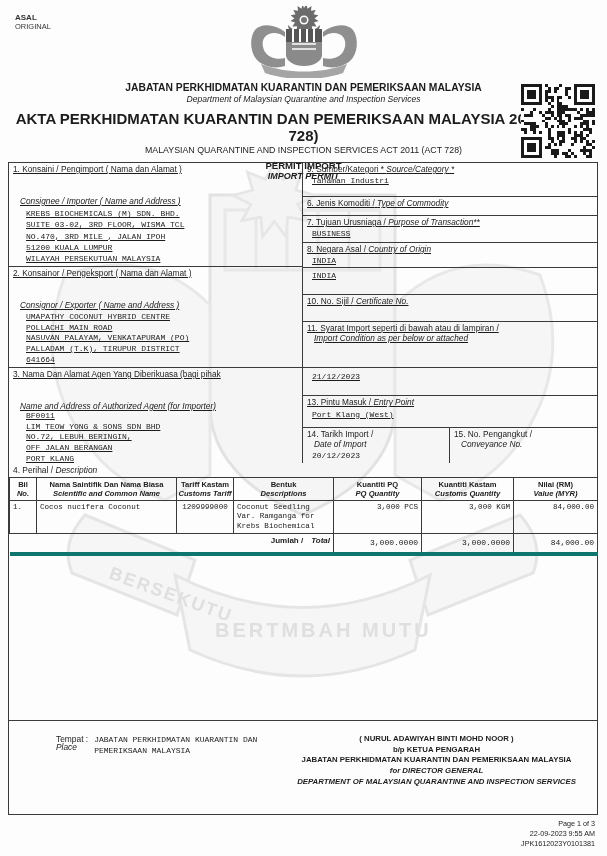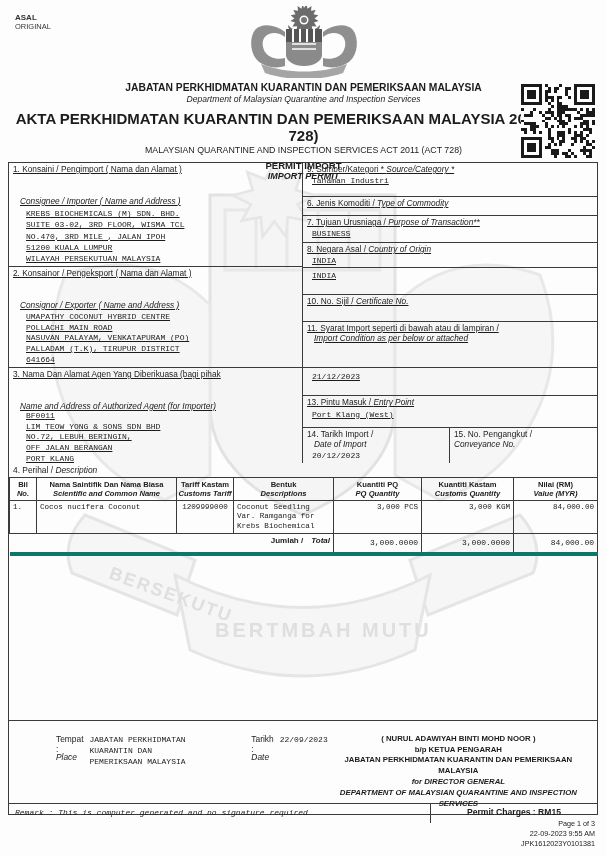--- a/index.html
+++ b/index.html
@@ -397,21 +397,21 @@
           <div class="val mono" style="padding-left:5px;padding-top:1px">Port Klang (West)</div>
         </div>
         <div class="split">
           <div class="half first">
             <div class="lmy">14. Tarikh Import /</div>
             <div class="lmy len-i" style="margin-left:7px">Date of Import</div>
             <div class="val mono" style="padding-left:5px;padding-top:1px">20/12/2023</div>
           </div>
           <div class="half">
             <div class="lmy">15. No. Pengangkut /</div>
-            <div class="lmy len-i" style="">Conveyance No.</div>
+            <div class="lmy len-i" style="margin-left:7px">Conveyance No.</div>
           </div>
         </div>
       </div>
     </div>
 
     <div class="descbar">
       <span>4. Perihal /</span>
       <span class="len-i">Description</span>
     </div>
 
@@ -461,40 +461,29 @@
 
     <div class="spacer"></div>
 
     <div class="sig">
       <div class="siglab">
         <div class="my">Tempat :</div>
         <div class="en">Place</div>
       </div>
       <div class="sigval mono">JABATAN PERKHIDMATAN KUARANTIN DAN
 PEMERIKSAAN MALAYSIA</div>
-      <div class="tarikh">
-        <div class="siglab">
-          <div class="my">Tarikh :</div>
-          <div class="en">Date</div>
-        </div>
-        <div class="sigval mono">22/09/2023</div>
-      </div>
       <div class="officer">
         <div>( NURUL ADAWIYAH BINTI MOHD NOOR )</div>
         <div>b/p KETUA PENGARAH</div>
         <div>JABATAN PERKHIDMATAN KUARANTIN DAN PEMERIKSAAN MALAYSIA</div>
         <div class="it">for DIRECTOR GENERAL</div>
         <div class="it">DEPARTMENT OF MALAYSIAN QUARANTINE AND INSPECTION SERVICES</div>
       </div>
     </div>
 
-    <div class="remarkrow">
-      <div class="remarktext mono">Remark : This is computer generated and no signature required</div>
-      <div class="charges">Permit Charges : RM15</div>
-    </div>
   </div>
 
   <div class="footer">
     <div>Page 1  of 3</div>
     <div>22-09-2023 9:55 AM</div>
     <div>JPK1612023Y0101381</div>
   </div>
 
 </div>
 

